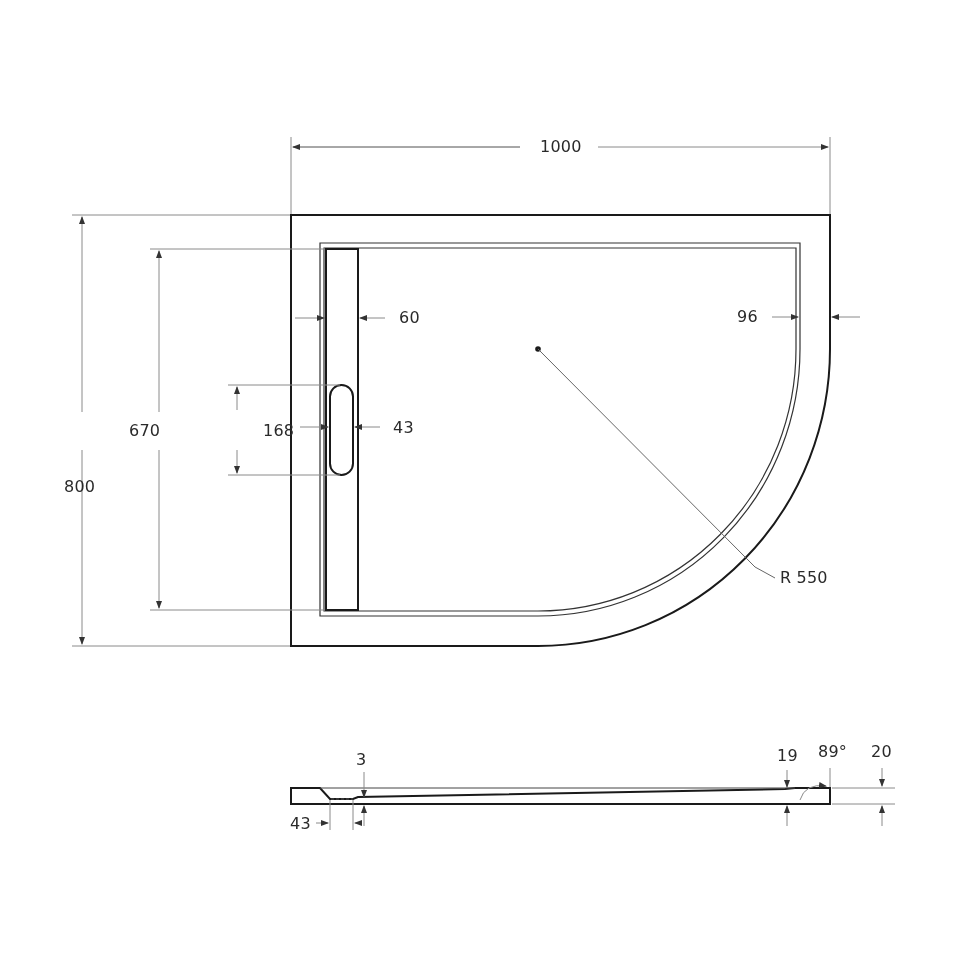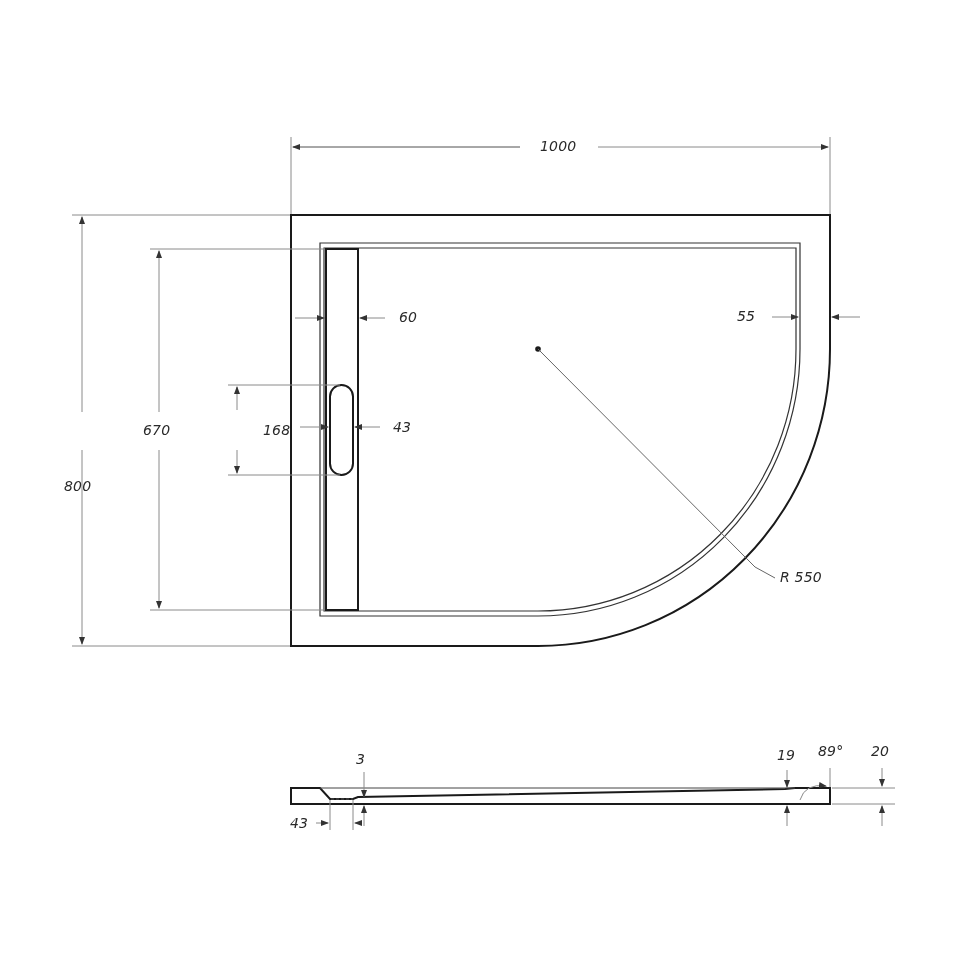--- a/index.html
+++ b/index.html
@@ -1,18 +1,18 @@
 <!DOCTYPE html>
 <html><head>
 <meta charset="utf-8">
 <style>
   html, body { margin:0; padding:0; background:#ffffff; }
   #canvas { position:relative; width:970px; height:970px; background:#ffffff; overflow:hidden; }
   svg { position:absolute; left:0; top:0; }
-  .lbl { position:absolute; font-family:"DejaVu Sans", sans-serif; font-size:14px; color:#2a2a2a; letter-spacing:0.2px; line-height:1; white-space:nowrap;font-style:italic; }
+  .lbl { position:absolute; font-family:"DejaVu Sans", sans-serif; font-size:16px; color:#2a2a2a; letter-spacing:0.2px; line-height:1; white-space:nowrap; }
 </style>
 </head>
 <body>
 
 <div id="canvas">
 <svg width="970" height="970" viewBox="0 0 970 970">
   <defs>
     <marker id="arr" markerWidth="8" markerHeight="6" refX="7" refY="3" orient="auto" markerUnits="userSpaceOnUse">
       <path d="M0,0 L8,3 L0,6 z" fill="#333"></path>
     </marker>
@@ -91,25 +91,25 @@
 
     <line x1="832" y1="788" x2="895" y2="788"></line>
     <line x1="832" y1="804" x2="895" y2="804"></line>
     <line x1="882" y1="768" x2="882" y2="786" marker-end="url(#arr)"></line>
     <line x1="882" y1="826" x2="882" y2="806" marker-end="url(#arr)"></line>
   </g>
 </svg>
 
 <span class="lbl" style="left:540px;top:139px;">1000</span>
 <span class="lbl" style="left:64px;top:447px;margin-top:32px;">800</span>
-<span class="lbl" style="left:143px;top:423px;">670</span>
+<span class="lbl" style="left:129px;top:423px;">670</span>
 <span class="lbl" style="left:223px;top:423px;margin-left:40px;">168</span>
 <span class="lbl" style="left:399px;top:310px;">60</span>
 <span class="lbl" style="left:393px;top:420px;">43</span>
-<span class="lbl" style="left:737px;top:309px;">55</span>
+<span class="lbl" style="left:737px;top:309px;">96</span>
 <span class="lbl" style="left:780px;top:570px;">R 550</span>
 
 <span class="lbl" style="left:356px;top:752px;">3</span>
 <span class="lbl" style="left:290px;top:816px;">43</span>
 <span class="lbl" style="left:777px;top:748px;">19</span>
 <span class="lbl" style="left:818px;top:744px;">89°</span>
 <span class="lbl" style="left:871px;top:744px;">20</span>
 </div>
 
 </body></html>

